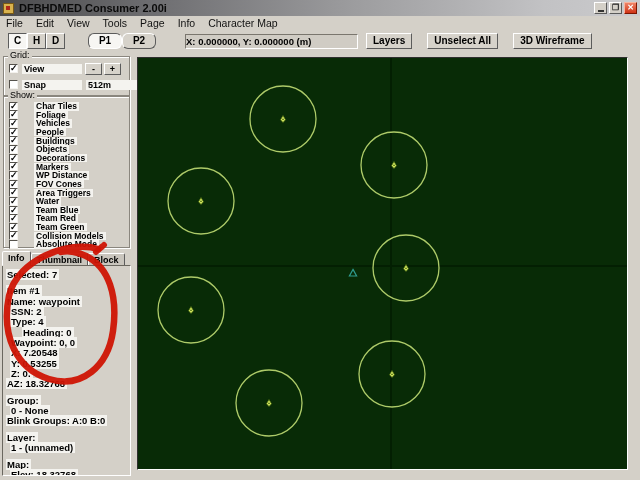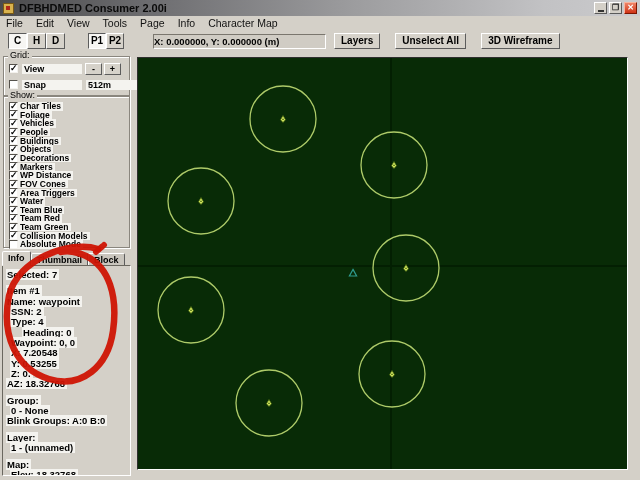--- a/index.html
+++ b/index.html
@@ -28,21 +28,21 @@
   .menubar { position:absolute; left:0; top:16px; width:640px; height:14px;
     display:flex; align-items:center; padding-left:6px; gap:13px; font-size:10.5px; color:#111; }
   .menu-item { white-space:nowrap; }
 
   
   .toolbar { position:absolute; left:0; top:30px; width:640px; height:22px;
     display:flex; align-items:center; }
   .tbtn { height:16px; background:#d6d2ca; border:1px solid; border-color:#ffffff #5c5c5c #5c5c5c #ffffff;
     font-size:10px; font-weight:bold; color:#000; text-align:center; line-height:14px; flex:0 0 auto; }
   .tbtn.active { background:#f7f6f3; border-color:#5c5c5c #ffffff #ffffff #5c5c5c; }
-  .w18 { width:19px; } .pbtn { width:18px; }
+  .w18 { width:19px; } .pbtn { width:34px;border-radius:6px; }
   .coord-box { height:15px; width:173px; margin-left:29px; background:#d0ccc4;
     border:1px solid; border-color:#7a766e #ffffff #ffffff #7a766e;
     font-size:9.5px; font-weight:bold; color:#000; line-height:13px; padding-left:0; white-space:nowrap; }
   .action-btn { height:16px; padding:0 6px; background:#d6d2ca; border:1px solid;
     border-color:#ffffff #5c5c5c #5c5c5c #ffffff; font-size:10px; font-weight:bold;
     line-height:14px; white-space:nowrap; flex:0 0 auto; }
 
   
   .leftpanel { position:absolute; left:0; top:52px; width:134px; height:428px; }
   .groupbox { position:absolute; left:3px; width:127px; border:1px solid #8a867e;
@@ -56,21 +56,21 @@
   .cb span { position:relative; top:-1px; font-weight:bold; }
   .chip { background:#f4f3ef; color:#000; font-weight:bold; padding:0 2px; white-space:nowrap; }
   .grid-row { position:absolute; left:5px; display:flex; align-items:center; height:11px; font-size:9px; }
   .grid-row .chip { width:60px; margin-left:4px; font-size:9px; line-height:10px; }
   .mini-btn { width:17px; height:12px; background:#d6d2ca; border:1px solid;
     border-color:#ffffff #5c5c5c #5c5c5c #ffffff; font-size:9px; font-weight:bold;
     text-align:center; line-height:10px; flex:0 0 auto; }
   .snap-size { width:36px; margin-left:18px; font-size:9px; line-height:10px; }
   .show-rows { position:absolute; left:5px; top:5px; right:3px; }
   .show-row { display:flex; align-items:center; height:8.65px; }
-  .show-row .chip { margin-left:0; font-size:8.5px; line-height:8.4px; }
+  .show-row .chip { margin-left:16px; font-size:8.5px; line-height:8.4px; }
 
   
   .tabs { position:absolute; left:2px; top:199px; display:flex; height:15px; align-items:flex-end; }
   .tab { background:#d4d0c8; border:1px solid; border-color:#ffffff #5c5c5c transparent #ffffff;
     border-radius:2px 2px 0 0; font-size:9px; font-weight:bold; padding:1px 5px 0; height:14px; color:#000; }
   .tab.active { height:15px; position:relative; z-index:2; }
   .tab:not(.active) { background:#c9c5bd; height:13px; }
   .info-box { position:absolute; left:2px; top:213px; width:129px; height:211px;
     border:1px solid; border-color:#6a675f #ffffff #ffffff #6a675f; padding:4px 3px; overflow:hidden; }
   .info-line { font-size:9.5px; line-height:10.35px; white-space:nowrap; }

